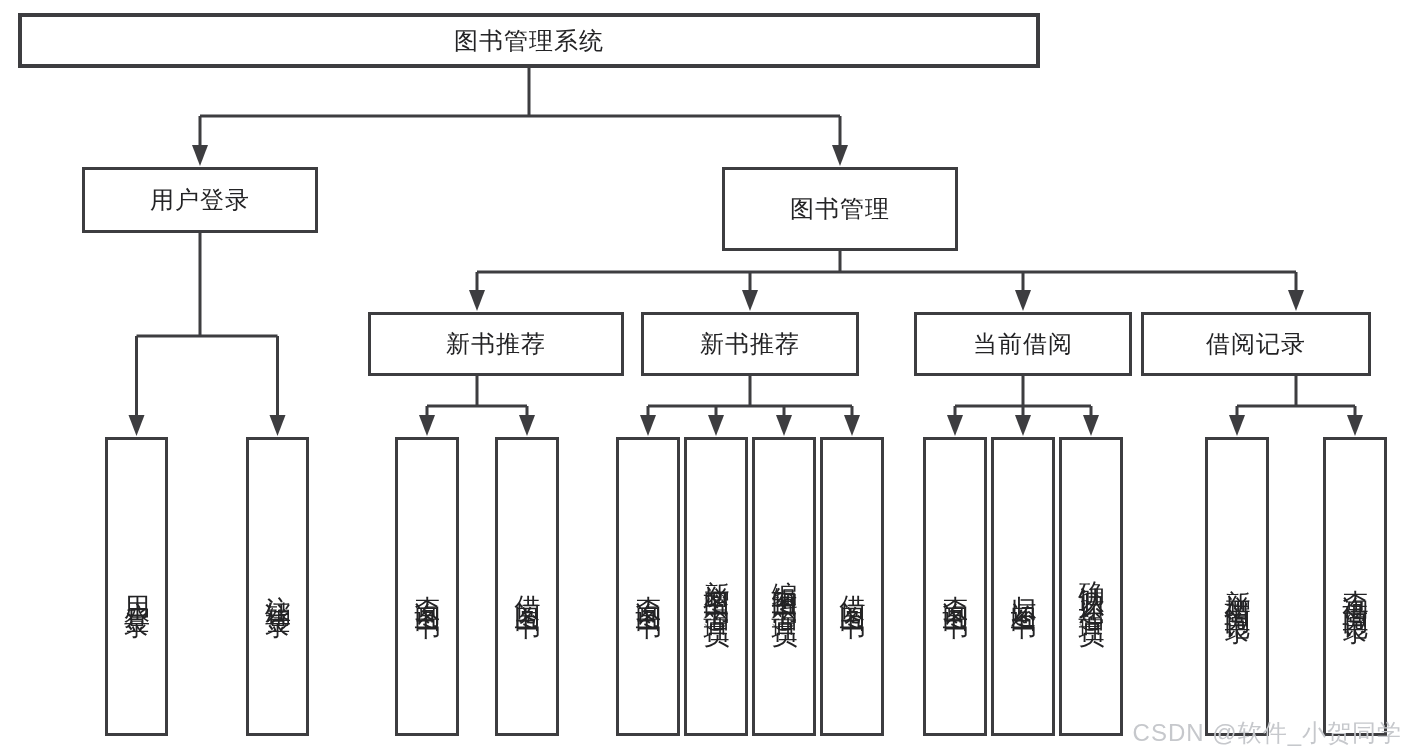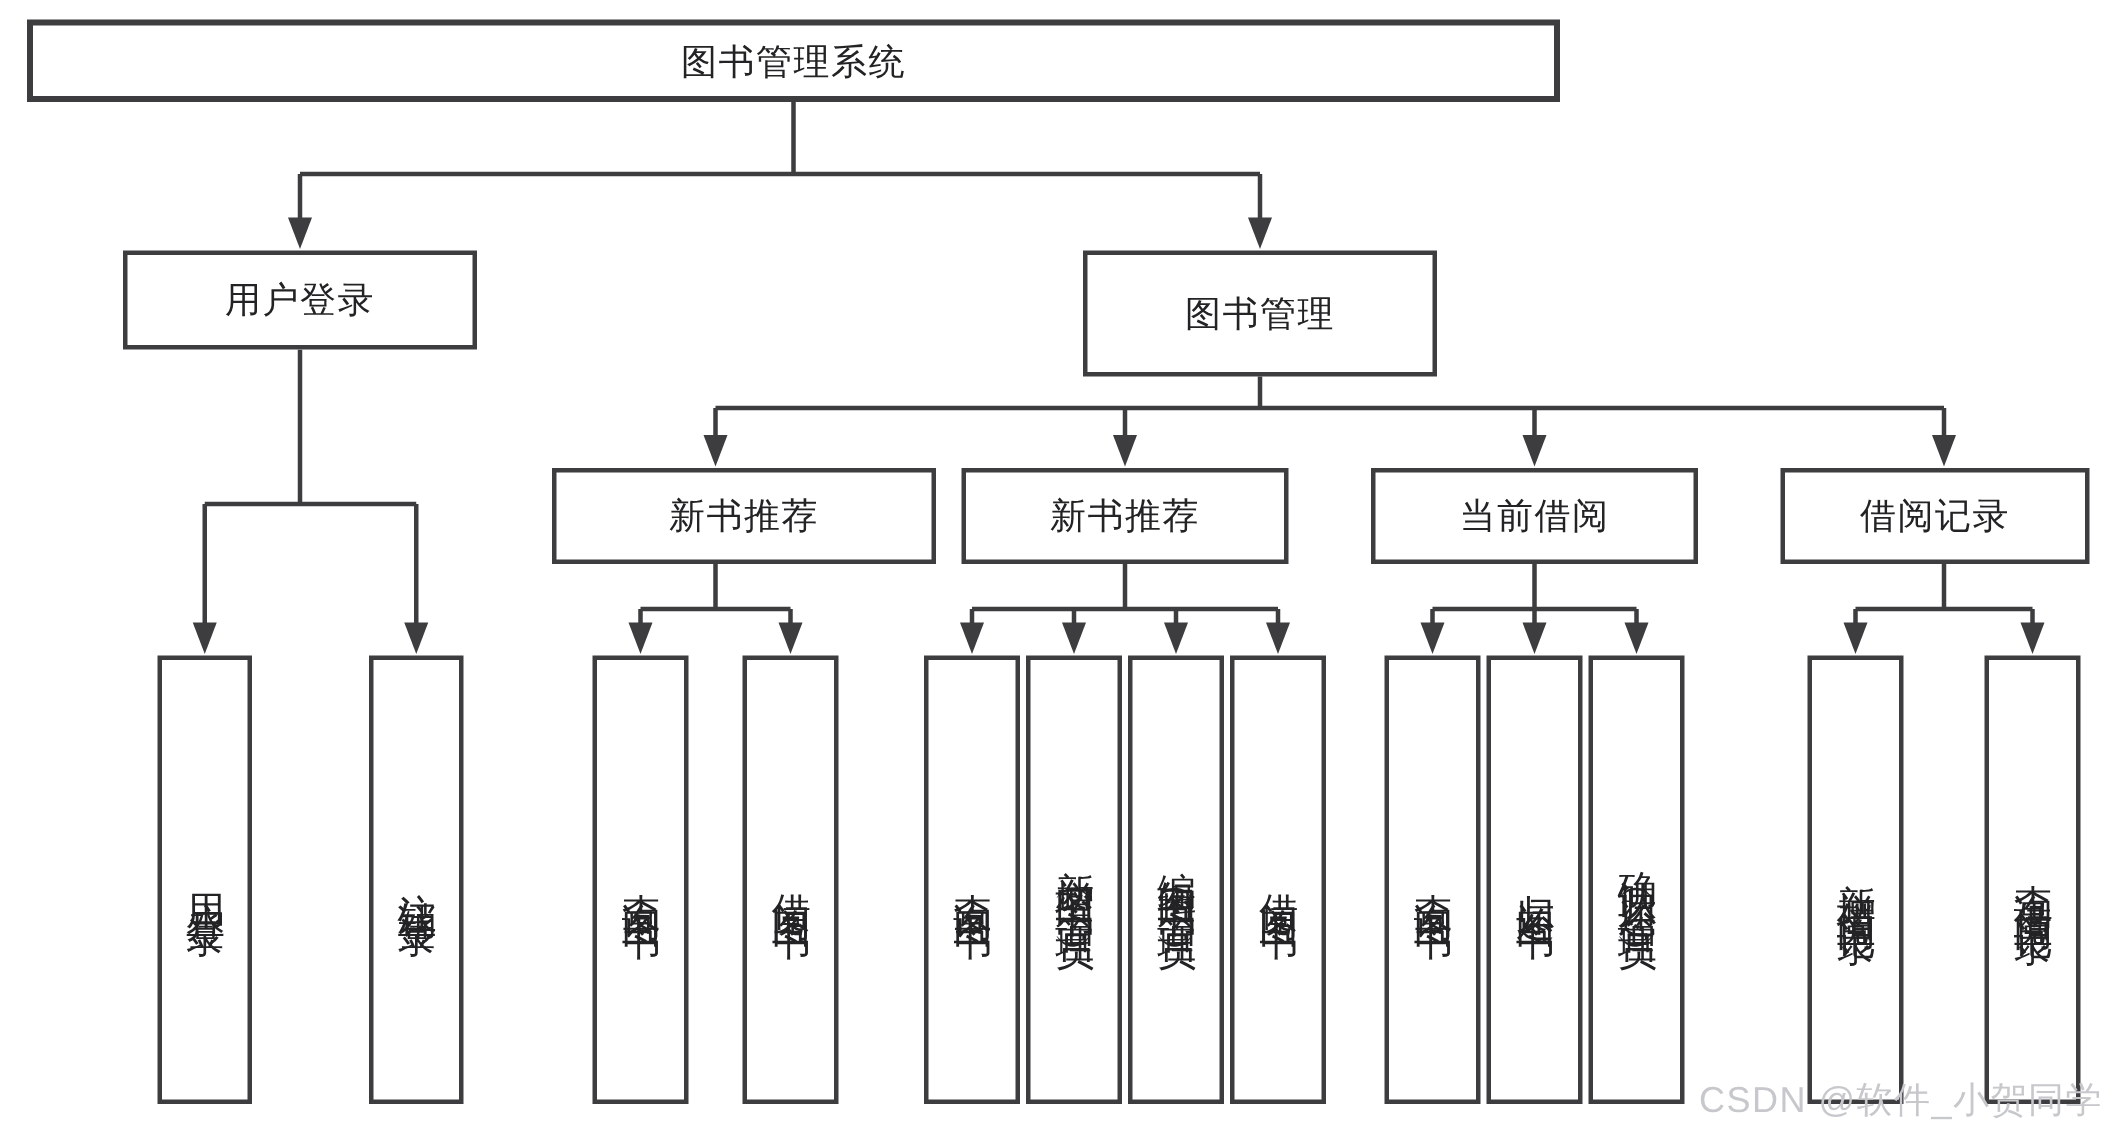--- a/index.html
+++ b/index.html
@@ -112,21 +112,21 @@
 
   <div class="box h" style="left:368px;top:312px;width:256px;height:64px">
     <span>新书推荐</span>
   </div>
   <div class="box h" style="left:641px;top:312px;width:218px;height:64px">
     <span>新书推荐</span>
   </div>
   <div class="box h" style="left:914px;top:312px;width:218px;height:64px">
     <span>当前借阅</span>
   </div>
-  <div class="box h" style="left:1187px;top:312px;width:206px;height:64px">
+  <div class="box h" style="left:1141px;top:312px;width:230px;height:64px">
     <span>借阅记录</span>
   </div>
 
   <div class="box v" style="left:105px;top:437px;width:63px;height:299px">
     <span>用户登录</span>
   </div>
   <div class="box v" style="left:246px;top:437px;width:63px;height:299px">
     <span>注销登录</span>
   </div>
   <div class="box v" style="left:395px;top:437px;width:64px;height:299px">

